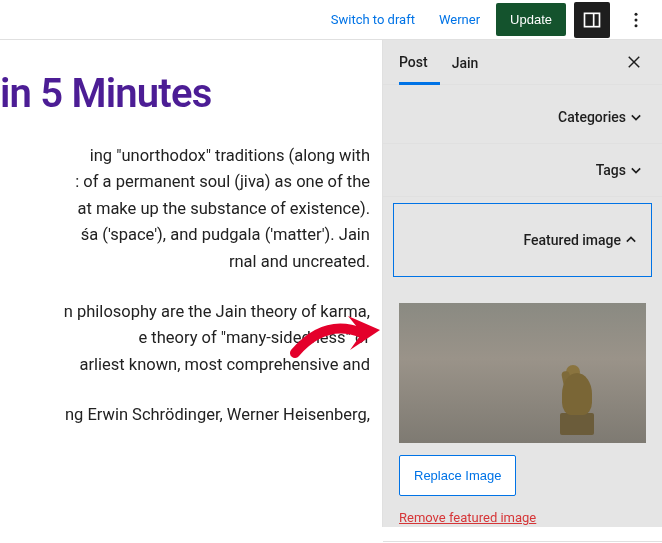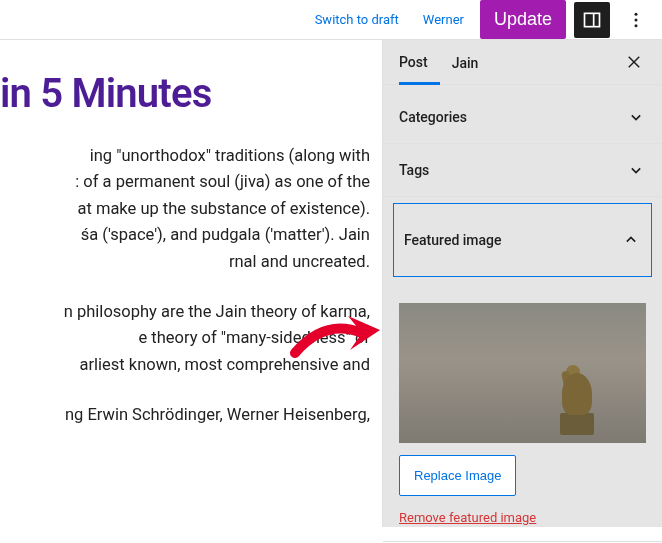--- a/index.html
+++ b/index.html
@@ -22,24 +22,24 @@
       gap: 8px;
       border-bottom: 1px solid #e0e0e0;
     }
     .top-link {
       color: #0073e6;
       font-size: 13px;
       padding: 6px 8px;
       cursor: pointer;
     }
     .btn-update {
-      background: #a21caf;
+      background: #14532d;
       color: #fff;
       border: none;
-      font-size: 18px;
+      font-size: 13px;
       padding: 9px 14px;
       border-radius: 2px;
       cursor: pointer;
     }
     .btn-settings {
       width: 36px;
       height: 36px;
       background: #1e1e1e;
       border: none;
       display: flex;
@@ -126,21 +126,21 @@
       height: 1px;
       background: #d63638;
       margin: 6px 16px 0 16px;
     }
     .panel {
       border-bottom: 1px solid #e0e0e0;
     }
     .panel-header {
       display: flex;
       align-items: center;
-      justify-content: space-between;
+      justify-content: flex-end;
       padding: 16px;
       cursor: pointer;
       font-size: 14px;
       font-weight: 500;
       color: #1e1e1e;
     }
     .panel.open .panel-header {
       border: 1.5px solid #0073e6;
       margin: 6px 10px 16px 10px;
       padding: 26px 10px;

